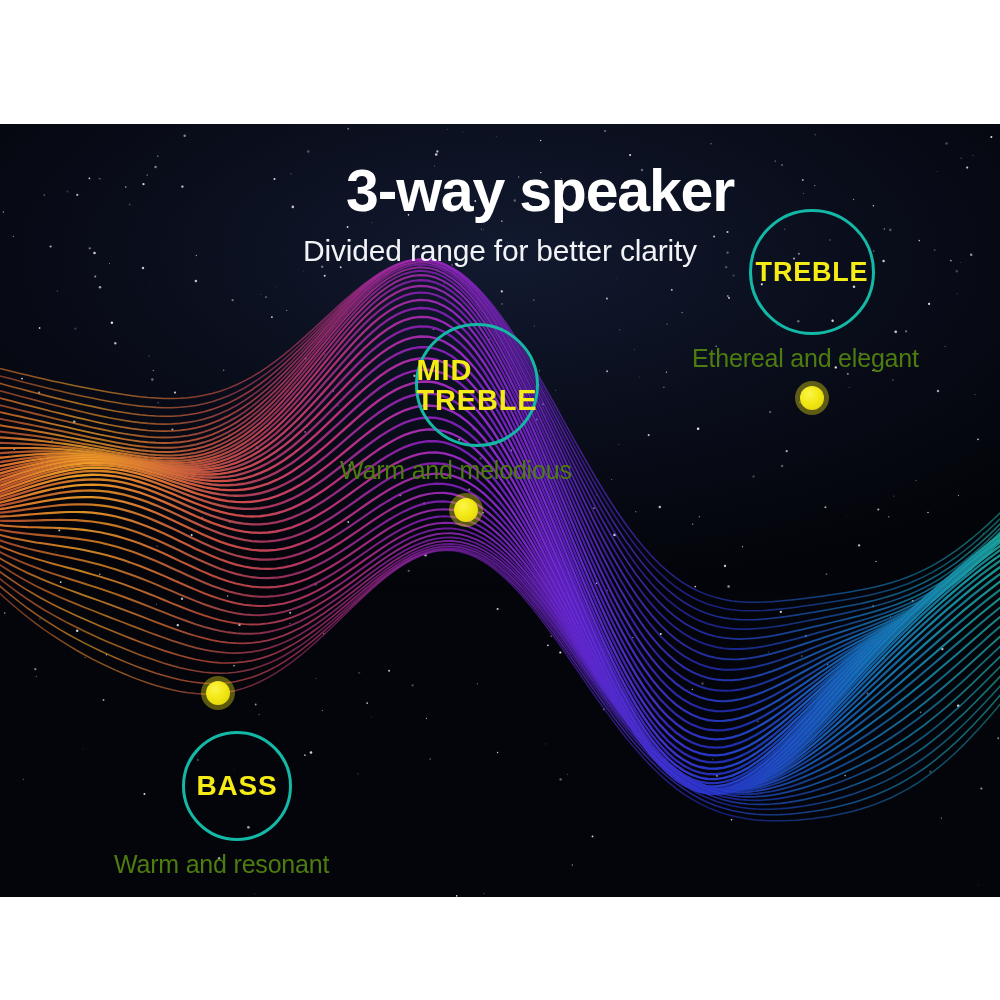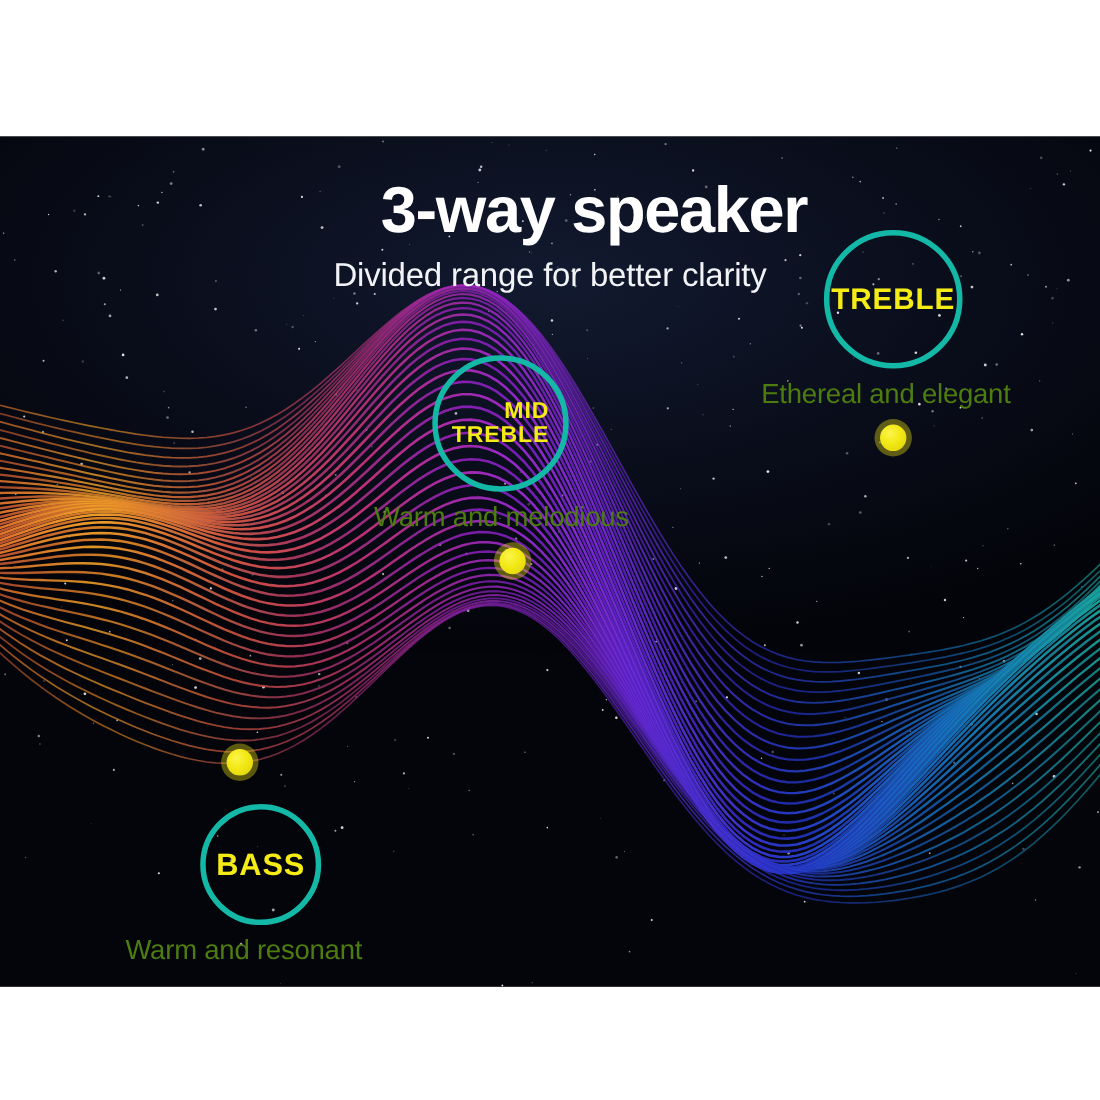--- a/index.html
+++ b/index.html
@@ -65,40 +65,40 @@
     font-size: 30px;
     font-weight: normal;
     letter-spacing: -0.2px;
     line-height: 1;
   }
 
   
   .badge {
     position: absolute;
     border-radius: 50%;
-    border: 5px solid #14b8a6;
+    border: 3px solid #14b8a6;
     box-sizing: border-box;
     display: flex;
     align-items: center;
     justify-content: center;
     color: #f5ec16;
     font-weight: bold;
-    text-align: right;
+    text-align: left;
     line-height: 1.04;
     letter-spacing: 0.8px;
   }
   #badge-treble {
     left: 749px; top: 85px;
     width: 126px; height: 126px;
     font-size: 27px;
   }
   #badge-mid {
-    left: 393px; top: 199px;
+    left: 415px; top: 199px;
     width: 124px; height: 124px;
-    font-size: 21px;
+    font-size: 29px;
   }
   #badge-bass {
     left: 182px; top: 607px;
     width: 110px; height: 110px;
     font-size: 28px;
   }
   .badge span { display: block; }
 
   
   .caption {

